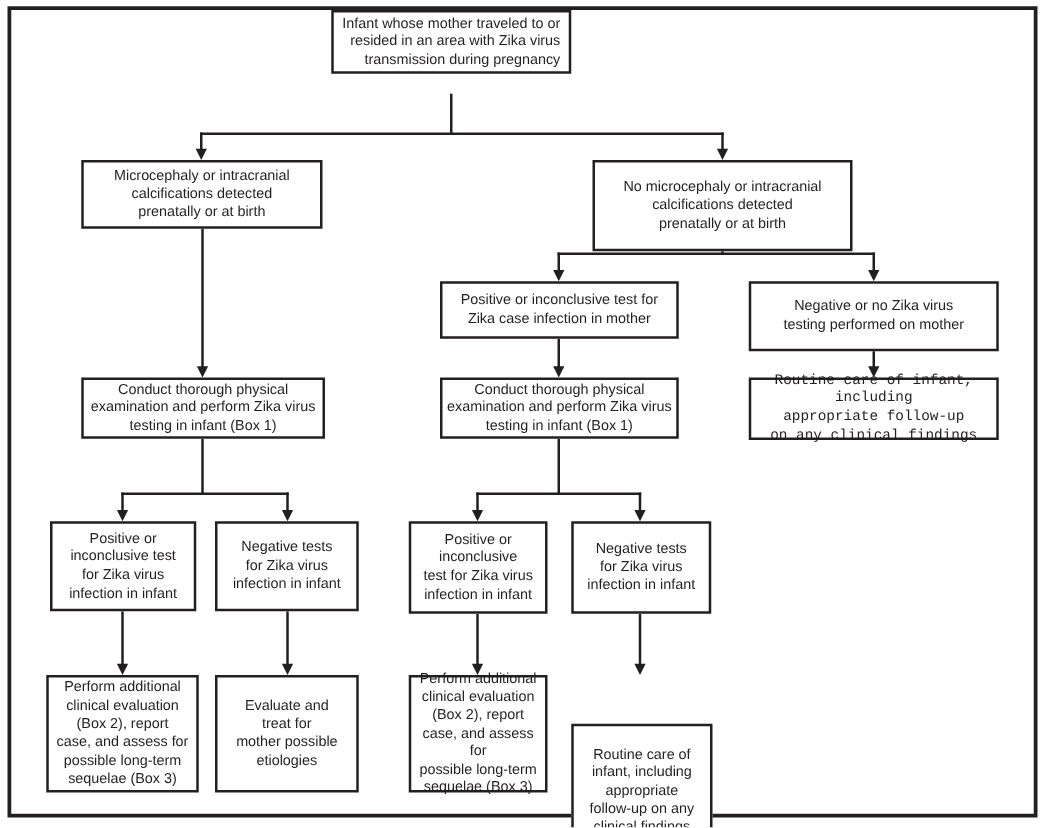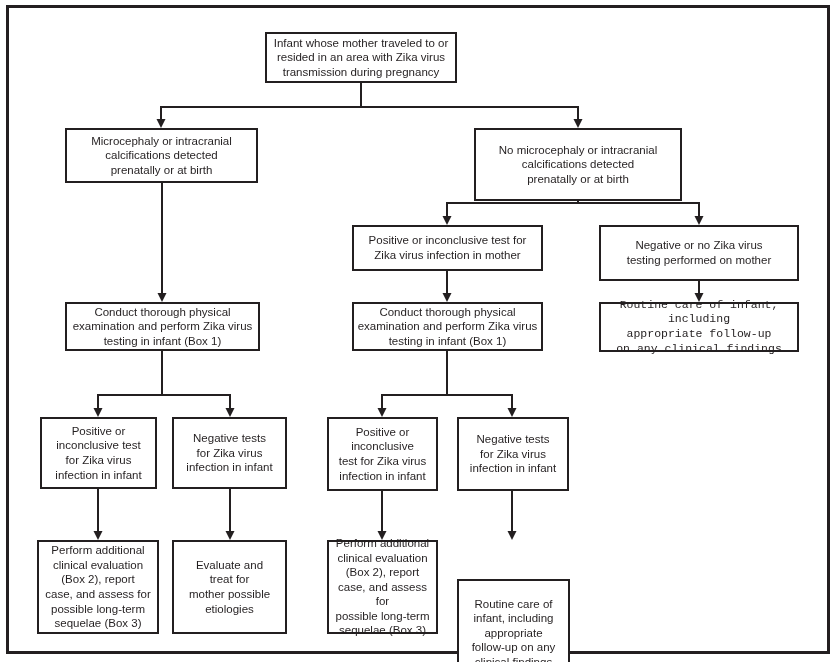--- a/index.html
+++ b/index.html
@@ -98,34 +98,34 @@
     <line class="cl" x1="98" y1="489" x2="98" y2="533"></line>
     <polygon class="ah" points="93.5,531 102.5,531 98,540"></polygon>
     <line class="cl" x1="230" y1="489" x2="230" y2="533"></line>
     <polygon class="ah" points="225.5,531 234.5,531 230,540"></polygon>
     <line class="cl" x1="382" y1="491" x2="382" y2="533"></line>
     <polygon class="ah" points="377.5,531 386.5,531 382,540"></polygon>
     <line class="cl" x1="512" y1="491" x2="512" y2="533"></line>
     <polygon class="ah" points="507.5,531 516.5,531 512,540"></polygon>
   </svg>
 
-  <div class="node" style="left:265px; top:32px;  width:192px; height:51px;">Infant whose mother traveled to or
+  <div class="node" style="left:265px; top:8px;  width:192px; height:51px;text-align:right;">Infant whose mother traveled to or
 resided in an area with Zika virus
 transmission during pregnancy</div>
 
   <div class="node" style="left:65px;  top:128px; width:193px; height:55px;">Microcephaly or intracranial
 calcifications detected
 prenatally or at birth</div>
 
   <div class="node" style="left:474px; top:128px; width:208px; height:73px;">No microcephaly or intracranial
 calcifications detected
 prenatally or at birth</div>
 
   <div class="node" style="left:352px; top:225px; width:191px; height:46px;">Positive or inconclusive test for
-Zika virus infection in mother</div>
+Zika case infection in mother</div>
 
   <div class="node" style="left:599px; top:225px; width:200px; height:56px;text-align:center;">Negative or no Zika virus
 testing performed on mother</div>
 
   <div class="node" style="left:65px;  top:302px; width:195px; height:49px;">Conduct thorough physical
 examination and perform Zika virus
 testing in infant (Box 1)</div>
 
   <div class="node" style="left:352px; top:302px; width:191px; height:49px;">Conduct thorough physical
 examination and perform Zika virus

